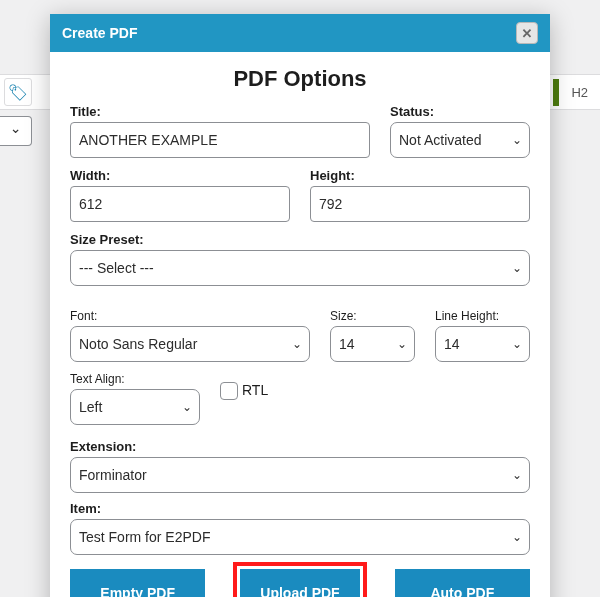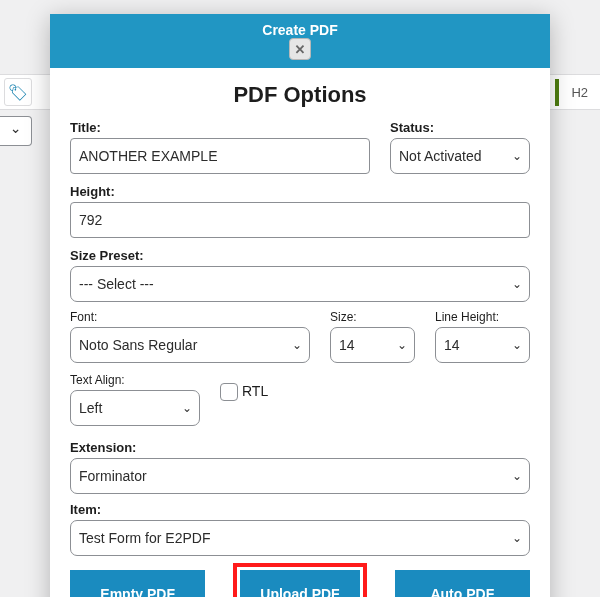--- a/index.html
+++ b/index.html
@@ -30,21 +30,21 @@
     border: 1px solid #dcdcde;
     border-radius: 3px;
     margin-left: 4px;
     background: #fff;
     display:flex; align-items:center; justify-content:center;
     color:#0a7aaa;
   }
   .bg-spacer { flex: 1; }
   .bg-h1, .bg-h2 {
     padding: 6px 12px;
-    border-left: 4px solid #4d7c0f;
+    border-left: 6px solid #4d7c0f;
     color: #555;
     font-size: 13px;
   }
   .bg-select {
     position: absolute;
     top: 116px; left: 0;
     width: 32px; height: 30px;
     border: 1px solid #8c8f94;
     border-left: none;
     border-radius: 0 4px 4px 0;
@@ -62,21 +62,20 @@
     background: #fff;
     box-shadow: 0 4px 24px rgba(0,0,0,0.25);
     border-radius: 2px;
   }
   .modal-header {
     background: #2196c3;
     color: #fff;
     padding: 8px 12px;
     display: flex;
     align-items: center;
-    flex-direction: column;
   }
   .modal-title {
     font-weight: 700;
     font-size: 14px;
     flex: 1;
   }
   .modal-close {
     width: 22px; height: 22px;
     background: #e6e6e6;
     border: 1px solid #b8b8b8;
@@ -222,26 +221,30 @@
         <label class="label">Status:</label>
         <div class="sel-wrap">
           <select class="sel"><option>Not Activated</option></select>
           <span class="chev">⌄</span>
         </div>
       </div>
     </div>
 
     <div class="row">
       <div class="field grow">
+        <label class="label">Width:</label>
+        <input type="text" class="inp" value="612" style="">
+      </div>
+      <div class="field grow">
         <label class="label">Height:</label>
         <input type="text" class="inp" value="792" style="">
       </div>
     </div>
 
-    <div class="field full" style="margin-bottom:8px;">
+    <div class="field full" style="margin-bottom:23px;">
       <label class="label">Size Preset:</label>
       <div class="sel-wrap">
         <select class="sel full"><option>--- Select ---</option></select>
         <span class="chev">⌄</span>
       </div>
     </div>
 
     <div class="row row3">
       <div class="field">
         <label class="label-sm">Font:</label>

